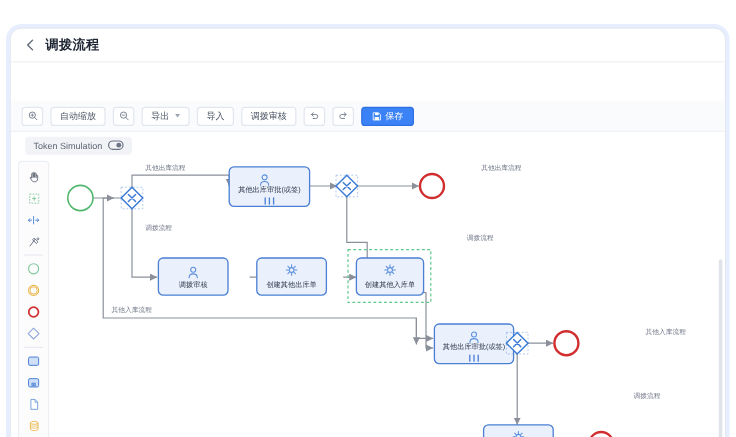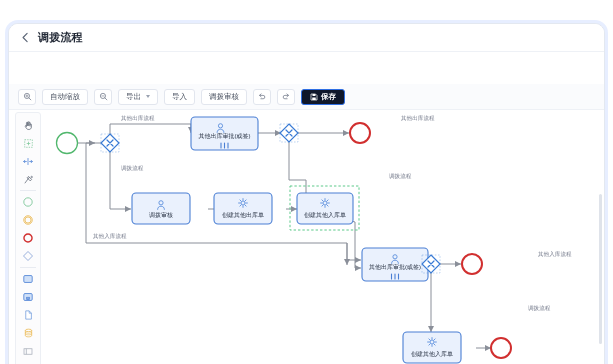--- a/index.html
+++ b/index.html
@@ -62,22 +62,22 @@
   }
   .tbtn.icononly { width: 18px; padding: 0; }
   .tbtn svg { display: block; }
   .tbtn .caret {
     width: 0; height: 0; margin-left: 2px;
     border-left: 2.5px solid transparent;
     border-right: 2.5px solid transparent;
     border-top: 3px solid #9aa2b1;
   }
   .tbtn.primary {
-    background: #0f172a; border-color: #2f6fe4; color: #ffffff;
-    padding: 0 8px; font-weight: bold;
+    background: #3b82f6; border-color: #2f6fe4; color: #ffffff;
+    padding: 0 8px; font-weight: normal;
   }
   
   .simbar {
     height: 22px;
     display: flex; align-items: center;
     padding-left: 12px;
     background: #ffffff;
   }
   .sim-chip {
     display: flex; align-items: center; gap: 5px;
@@ -207,20 +207,26 @@
       <div class="tbtn primary">
         <svg width="8" height="8" viewBox="0 0 16 16">
           <path d="M2 2h9l3 3v9H2z" fill="none" stroke="#fff" stroke-width="1.4" stroke-linejoin="round"></path>
           <rect x="5" y="2" width="6" height="4" fill="#fff"></rect>
           <rect x="4.5" y="9" width="7" height="5" fill="#fff"></rect>
         </svg>
         <span>保存</span>
       </div>
     </div>
 
+    <div class="simbar">
+      <div class="sim-chip">
+        <span>Token Simulation</span>
+        <span class="sim-toggle"></span>
+      </div>
+    </div>
 
     <div class="canvas-wrap">
 
       <div class="palette">
 
         <div class="pal-item">
           <svg width="11" height="11" viewBox="0 0 16 16" fill="none">
             <path d="M5 9V4.2a.9.9 0 0 1 1.8 0V8M6.8 8V3.4a.9.9 0 0 1 1.8 0V8M8.6 8V4.1a.9.9 0 0 1 1.8 0V9M10.4 6.6a.9.9 0 0 1 1.8 0v3.6c0 2.2-1.6 3.6-3.6 3.6-2.2 0-3.3-.9-4-2.2L3.3 9.4a.95.95 0 0 1 1.5-1.1L5 9" stroke="#5f6776" stroke-width="1.1" stroke-linejoin="round" stroke-linecap="round"></path>
           </svg>
         </div>

